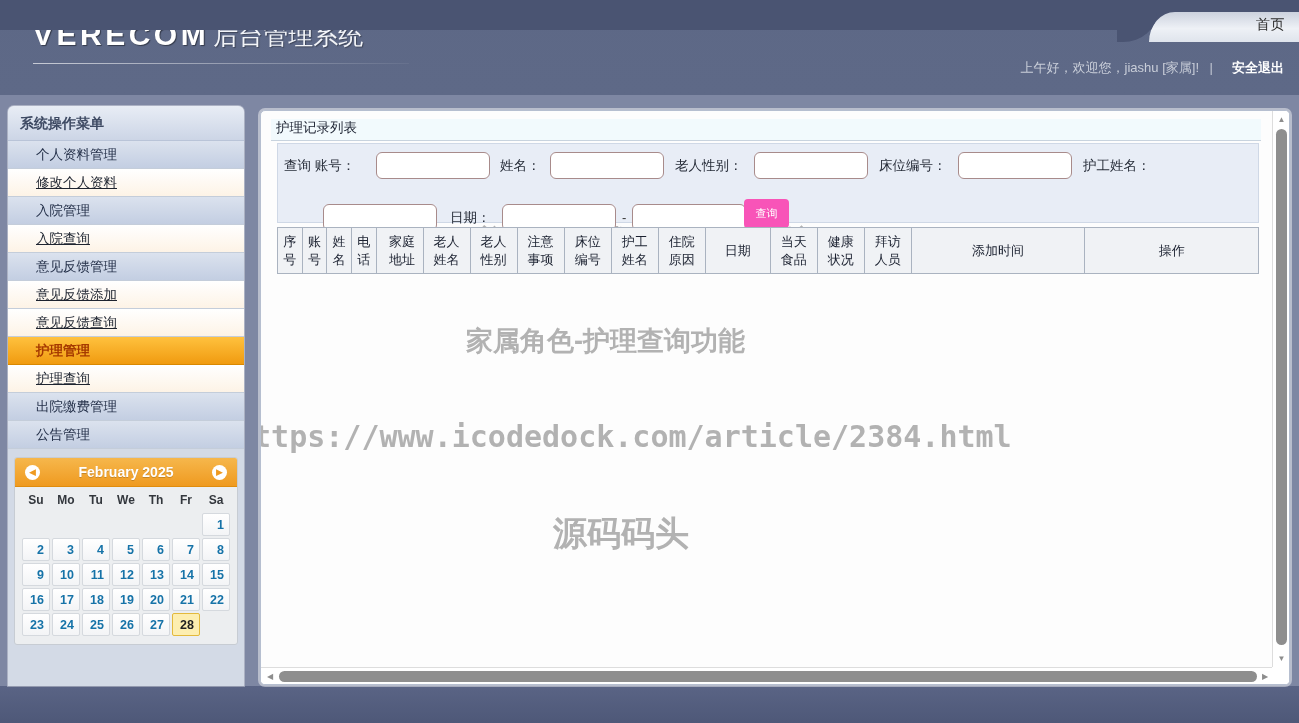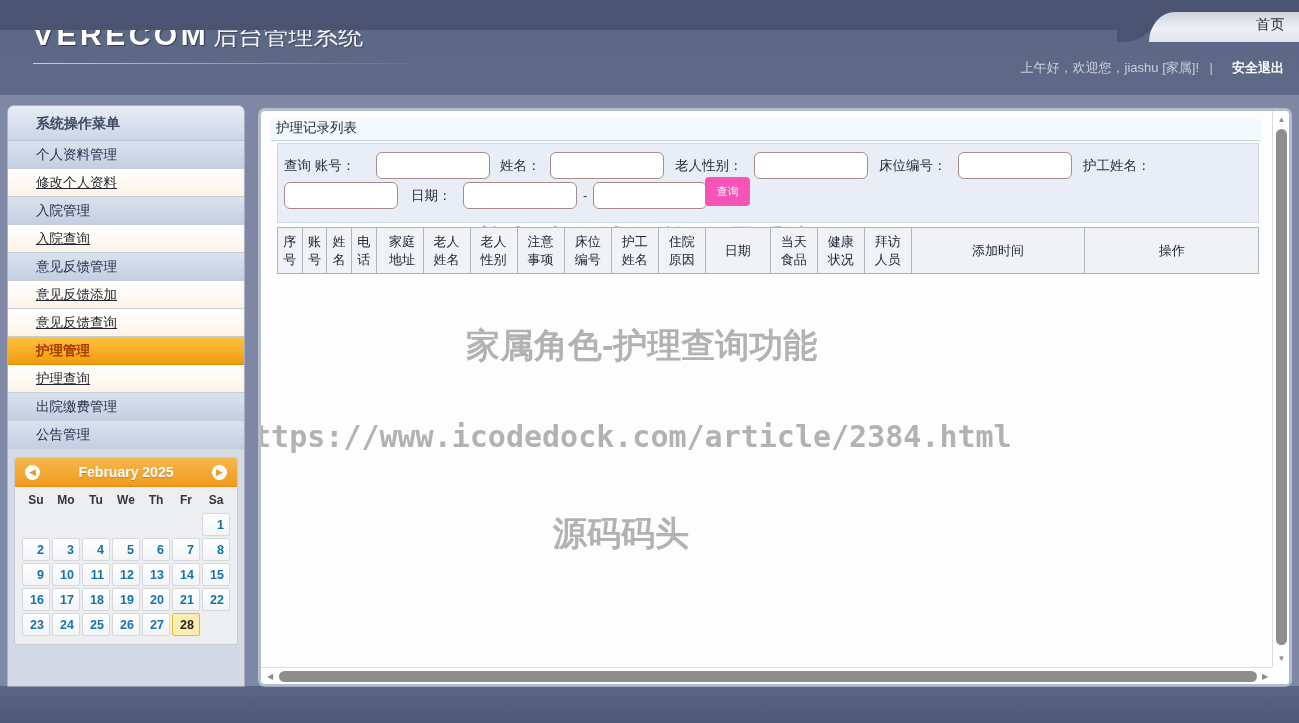--- a/index.html
+++ b/index.html
@@ -84,21 +84,21 @@
   #sidebar {
     position: absolute; left: 8px; top: 106px;
     width: 236px; height: 580px;
     background: #d3dae6;
     border-radius: 6px 6px 0 0;
     box-shadow: 0 0 0 1px rgba(255,255,255,.35);
     overflow: hidden;
   }
   #menu-title {
     height: 35px; line-height: 35px;
-    padding-left: 28px;
+    padding-left: 12px;
     font-size: 14px; font-weight: bold; color: #3e4a63;
     background: linear-gradient(180deg,#e8edf5 0%,#ccd5e6 100%);
     border-bottom: 1px solid #b9c4d8;
   }
   .menu-item {
     height: 28px; line-height: 27px;
     padding-left: 28px;
     font-size: 13.5px; color: #1e2430;
     border-bottom: 1px solid #c4cdda;
     cursor: pointer;
@@ -195,21 +195,21 @@
 
   
   #searchbox {
     position: absolute; left: 16px; top: 32px;
     width: 982px; height: 80px;
     background: #e8edf6;
     border: 1px solid #cfd8e6;
   }
   .frow { position: absolute; left: 0; width: 982px; height: 40px; }
   #frow1 { top: 2px; }
-  #frow2 { top: 32px; }
+  #frow2 { top: 54px; margin-left: 39px; }
   .flabel {
     position: absolute; top: 11px;
     font-size: 13.5px; color: #262c38; white-space: nowrap;
   }
   .finput {
     position: absolute; top: 6px;
     height: 27px;
     background: #ffffff;
     border: 1px solid #a88b8b;
     border-radius: 6px;
@@ -252,21 +252,21 @@
 
   
   .wm {
     position: absolute;
     color: #b2b2b2;
     font-weight: bold;
     pointer-events: none;
     white-space: nowrap;
   }
   #wm1 { left: 146px; top: 110px; font-size: 31px; letter-spacing: 0px; }
-  #wm2 { left: 205px; top: 212px; font-size: 34px; }
+  #wm2 { left: 205px; top: 212px; font-size: 27px; }
   #wm3 { left: -26px; top: 308px; font-size: 30px; font-family:"DejaVu Sans Mono","Liberation Mono",monospace; letter-spacing: 0px; }
   #wm4 { left: 292px; top: 400px; font-size: 34px; }
 
   
   #vbar {
     position: absolute; right: 0; top: 0; width: 17px; height: 557px;
     background: #ffffff; border-left: 1px solid #dddddd;
   }
   #vbar .arrow {
     position: absolute; left: 0; width: 17px; height: 16px;

